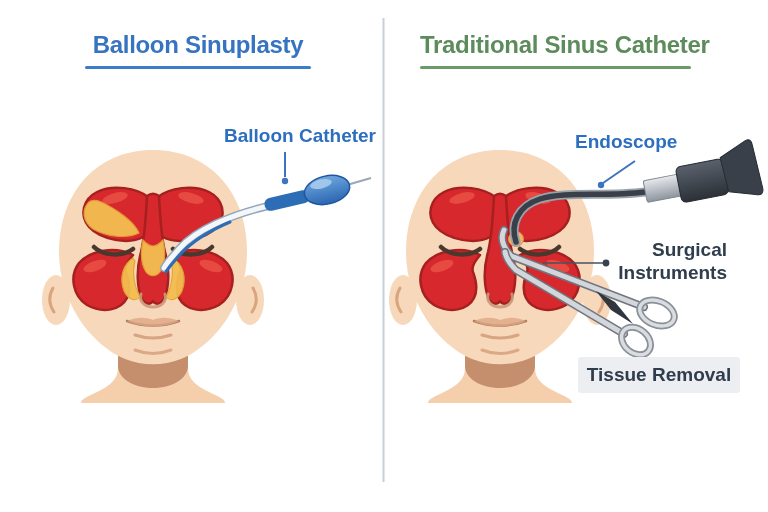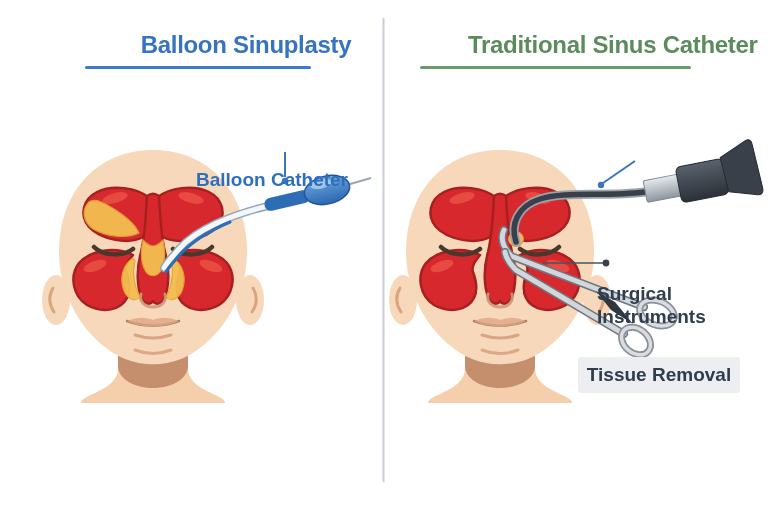--- a/index.html
+++ b/index.html
@@ -3,29 +3,29 @@
 <meta charset="utf-8">
 <style>
   html,body{margin:0;padding:0;background:#ffffff;}
   .canvas{
     position:relative;width:768px;height:512px;background:#ffffff;overflow:hidden;
     font-family:"Liberation Sans", sans-serif;
   }
   .abs{position:absolute;}
   .panel-title{
     font-weight:bold;font-size:24px;letter-spacing:-0.3px;
-    text-align:center;white-space:nowrap;margin-left:48px;
+    text-align:center;white-space:nowrap;
   }
   .panel-title.left{left:85px;top:31px;width:226px;color:#3673C0;}
   .panel-title.right{left:420px;top:31px;width:272px;color:#5C8C5B;}
   .title-underline{height:3px;border-radius:2px;}
   .title-underline.left{left:85px;top:66px;width:226px;background:#3D7CC9;}
   .title-underline.right{left:420px;top:66px;width:271px;background:#6C9B6B;}
   .callout{
-    font-weight:bold;font-size:19px;text-align:left;line-height:23px;white-space:nowrap;margin-top:44px;
+    font-weight:bold;font-size:19px;text-align:right;line-height:23px;white-space:nowrap;
   }
   .callout.blue{color:#2D6FBF;}
   .callout.navy{color:#2F3D4D;white-space:normal;}
   .label-balloon{left:196px;top:124px;width:180px;}
   .label-endoscope{left:575px;top:130px;width:100px;}
   .label-surgical{left:597px;top:238px;width:130px;}
   .tissue-box{
     left:578px;top:357px;width:162px;height:36px;background:#ECEEF1;border-radius:3px;
     color:#2E3C4D;font-weight:bold;font-size:19px;text-align:center;line-height:36px;
     white-space:nowrap;
@@ -169,17 +169,18 @@
   </svg>
 
   <div class="abs panel-title left">Balloon Sinuplasty</div>
   <div class="abs title-underline left"></div>
 
   <div class="abs panel-title right">Traditional Sinus Catheter</div>
   <div class="abs title-underline right"></div>
 
   <div class="abs callout blue label-balloon">Balloon Catheter</div>
 
+  <div class="abs callout blue label-endoscope">Endoscope</div>
 
   <div class="abs tissue-box">Tissue Removal</div>
 
   <div class="abs callout navy label-surgical">Surgical Instruments</div>
 </div>
 
 </body></html>

